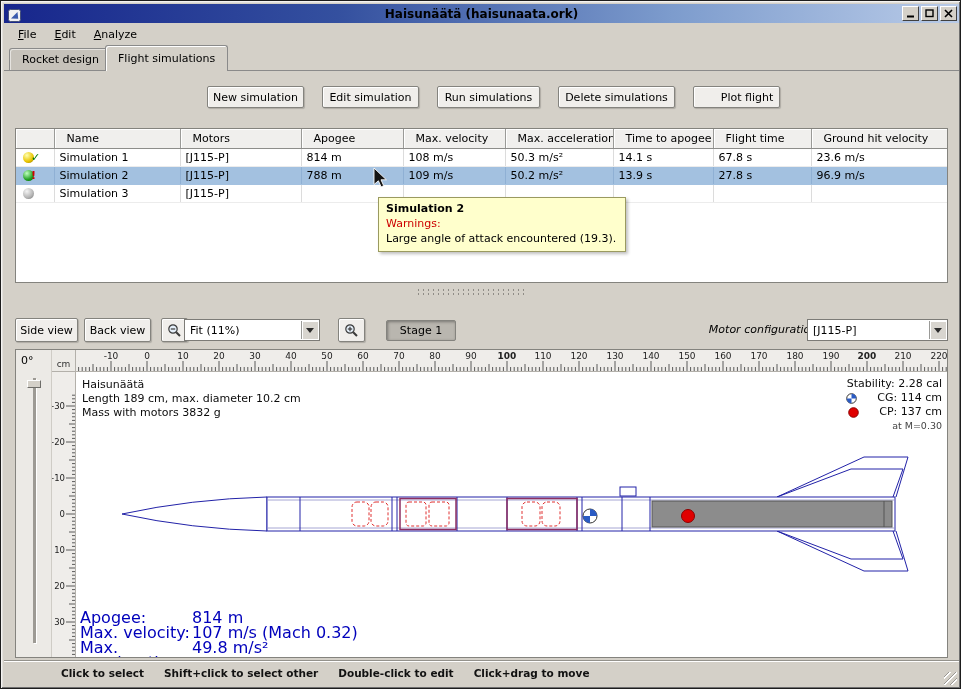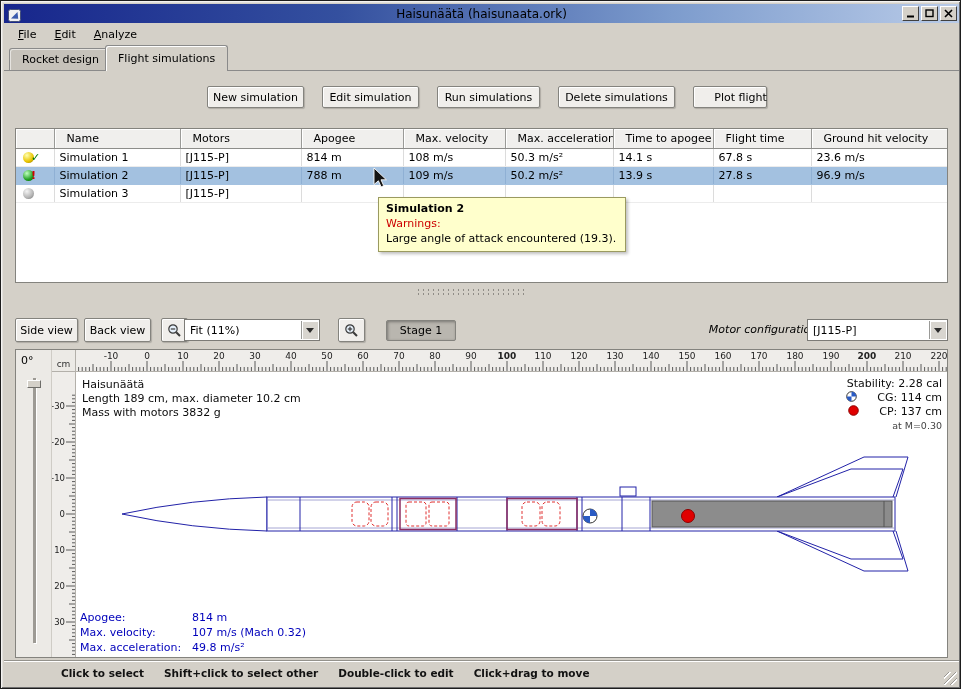--- a/index.html
+++ b/index.html
@@ -8,21 +8,21 @@
     position:relative; width:961px; height:689px; background:#d4d0c8;
     border:1px solid #1d1d1d; overflow:hidden;
     box-shadow: inset 1px 1px 0 #f4f3f1, inset -1px -1px 0 #6f6f6f, inset 2px 2px 0 #e2e0dc;
   }
   .abs { position:absolute; }
 
   
   .titlebar { left:3px; top:3px; width:955px; height:19px;
     background:linear-gradient(90deg,#17268c 0%, #34509f 35%, #7d9ccd 70%, #b9cbe8 100%);
     display:flex; align-items:center; }
-  .titlebar .title { position:absolute; left:0; right:0; text-align:center; font-size:12px; font-weight:normal; color:#000; }
+  .titlebar .title { position:absolute; left:0; right:0; text-align:center; font-size:12px; font-weight:bold; color:#000; }
   .app-icon { position:absolute; left:4px; top:3px; width:13px; height:13px; }
   .win-btns { position:absolute; right:2px; top:2px; display:flex; gap:2px; }
   .win-btn { width:17px; height:15px; background:#d4d0c8; border:1px solid #404040;
     border-top-color:#fff; border-left-color:#fff; display:flex; align-items:center; justify-content:center; }
 
   
   .menubar { left:3px; top:22px; width:955px; height:22px; display:flex; align-items:center; padding-left:6px; font-size:11px; }
   .menu-item { display:inline-block; padding:2px 8px; margin-right:2px; }
   .menu-item::first-letter { text-decoration:underline; }
 
@@ -89,23 +89,23 @@
     border:1px solid #6e6d69; border-top-color:#fff; border-left-color:#fff; }
   .ruler-corner { position:absolute; left:36px; top:0; width:24px; height:22px; background:#eceae6;
     border-right:1px solid #b3b0aa; border-bottom:1px solid #b3b0aa; font-size:9px; color:#333;
     display:flex; align-items:flex-end; justify-content:center; padding-bottom:2px; }
   .h-ruler { position:absolute; left:60px; top:0; width:871px; height:22px; background:#efedea; border-bottom:1px solid #b3b0aa; }
   .v-ruler { position:absolute; left:36px; top:22px; width:24px; height:285px; background:#efedea; border-right:1px solid #b3b0aa; }
   .canvas { position:absolute; left:60px; top:22px; width:871px; height:285px; background:#fff; }
 
   .info-block { position:absolute; left:6px; top:6px; font-size:11px; line-height:14px; color:#0c0c0c; }
   .stab-block { position:absolute; right:5px; top:5px; font-size:11px; line-height:14px; text-align:right; color:#0c0c0c; }
-  .stab-row { display:flex; justify-content:flex-end; gap:20px; }
+  .stab-row { display:flex; justify-content:flex-end; align-items:center; gap:20px; }
   .stab-mach { font-size:9.5px; color:#444; }
-  .flight-block { position:absolute; left:4px; top:238px; font-size:11px; line-height:15px; color:#0000bb;
+  .flight-block { position:absolute; left:4px; top:238px; font-size:16px; line-height:15px; color:#0000bb;
     display:grid; grid-template-columns:112px auto; }
 
   
   .statusbar { left:3px; top:659px; width:955px; height:27px; border-top:1px solid #94928c;
     box-shadow: inset 0 1px 0 #fff; display:flex; gap:20px; padding:6px 0 0 57px;
     font-size:10.5px; font-weight:bold; color:#111; }
   .resize-grip { position:absolute; right:2px; bottom:2px; width:13px; height:13px;
     background:repeating-linear-gradient(135deg, transparent 0 3px, #9a9792 3px 4px, #fff 4px 5px); }
 
   .cursor { z-index:50; }
@@ -149,21 +149,21 @@
   </div>
 
   <div class="abs tab" style="left:8px; top:47px; height:22px;">Rocket design</div>
   <div class="abs tab active" style="left:104px; top:44px; height:26px;">Flight simulations</div>
   <div class="abs content-topline"></div>
 
   <div class="btn" style="left:206px; top:85px; width:97px;">New simulation</div>
   <div class="btn" style="left:321px; top:85px; width:97px;">Edit simulation</div>
   <div class="btn" style="left:436px; top:85px; width:103px;">Run simulations</div>
   <div class="btn" style="left:557px; top:85px; width:117px;">Delete simulations</div>
-  <div class="btn" style="left:692px; top:85px; width:74px;padding-left:21px;">Plot flight</div>
+  <div class="btn" style="left:692px; top:85px; width:87px;padding-left:21px;">Plot flight</div>
 
   <div class="abs table-wrap">
     <table class="simtable">
       <colgroup>
           <col style="width: 38px;">
           <col style="width: 126px;">
           <col style="width: 121px;">
           <col style="width: 102px;">
           <col style="width: 102px;">
           <col style="width: 108px;">

